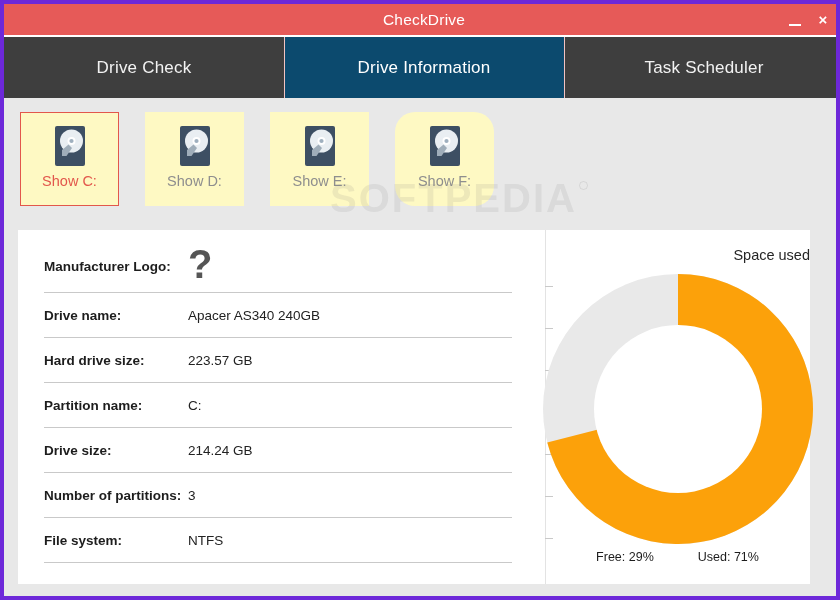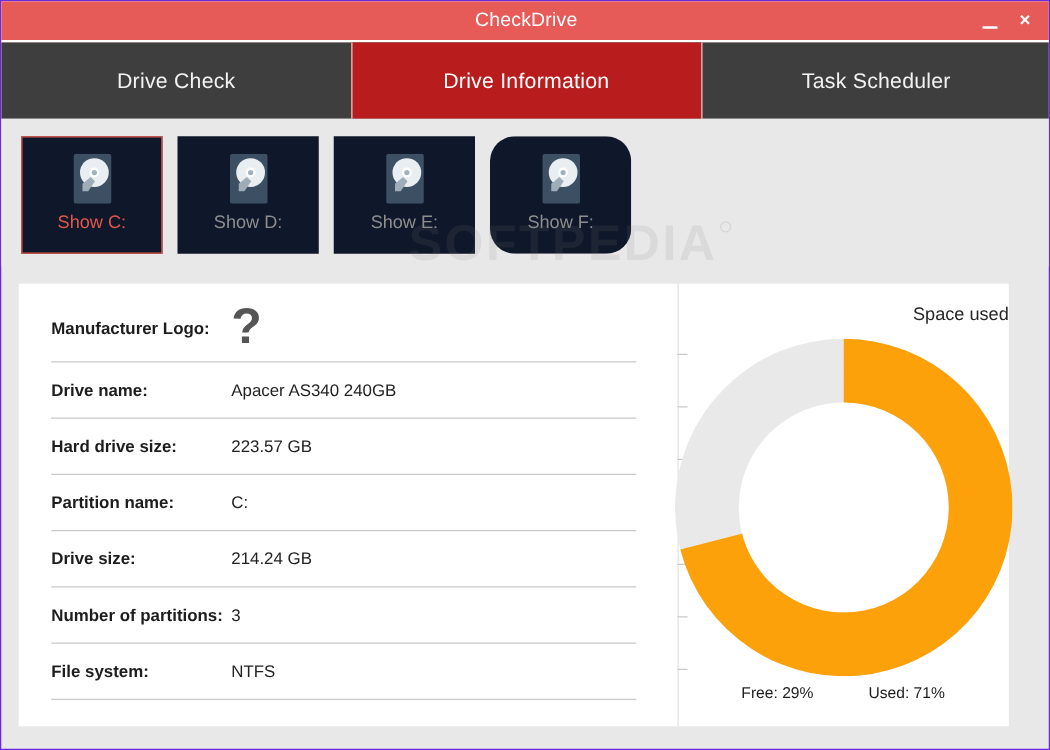--- a/index.html
+++ b/index.html
@@ -9,21 +9,21 @@
   }
   body {
     font-family: "Liberation Sans", sans-serif;
   }
   #app {
     position: relative;
     width: 840px;
     height: 600px;
     overflow: hidden;
     box-sizing: border-box;
-    border: 1px solid #6d28d9;
+    border: 4px solid #6d28d9;
     background: #e8e8e8;
   }
 
   
   #titlebar {
     position: absolute;
     left: 0; top: 0;
     width: 840px;
     height: 33px;
     background: #e65a58;
@@ -87,40 +87,40 @@
   }
   .tab + .tab::before {
     content: "";
     position: absolute;
     left: 0; top: 0;
     width: 1px;
     height: 61px;
     background: #d8d8d8;
   }
   .tab.active {
-    background: #b91c1c;
+    background: #0c4a6e;
     color: #ffffff;
   }
   .tab.active::before { background: #f3c3c2; }
   .tab.active + .tab::before { background: #f3c3c2; }
 
   
   #drivebar {
     position: absolute;
     left: 0; top: 94px;
     width: 840px;
     height: 118px;
     background: #e8e8e8;
   }
   .drive-btn {
     position: absolute;
     top: 14px;
-    width: 113px;
+    width: 99px;
     height: 94px;
-    background: #0f172a;
+    background: #fef9c3;
     border: 1px solid transparent;
     box-sizing: border-box;
     cursor: default;
   }
   .drive-btn.selected {
     border: 1px solid #e2574c;
   }
   .drive-btn .hdd {
     position: absolute;
     left: 50%;

